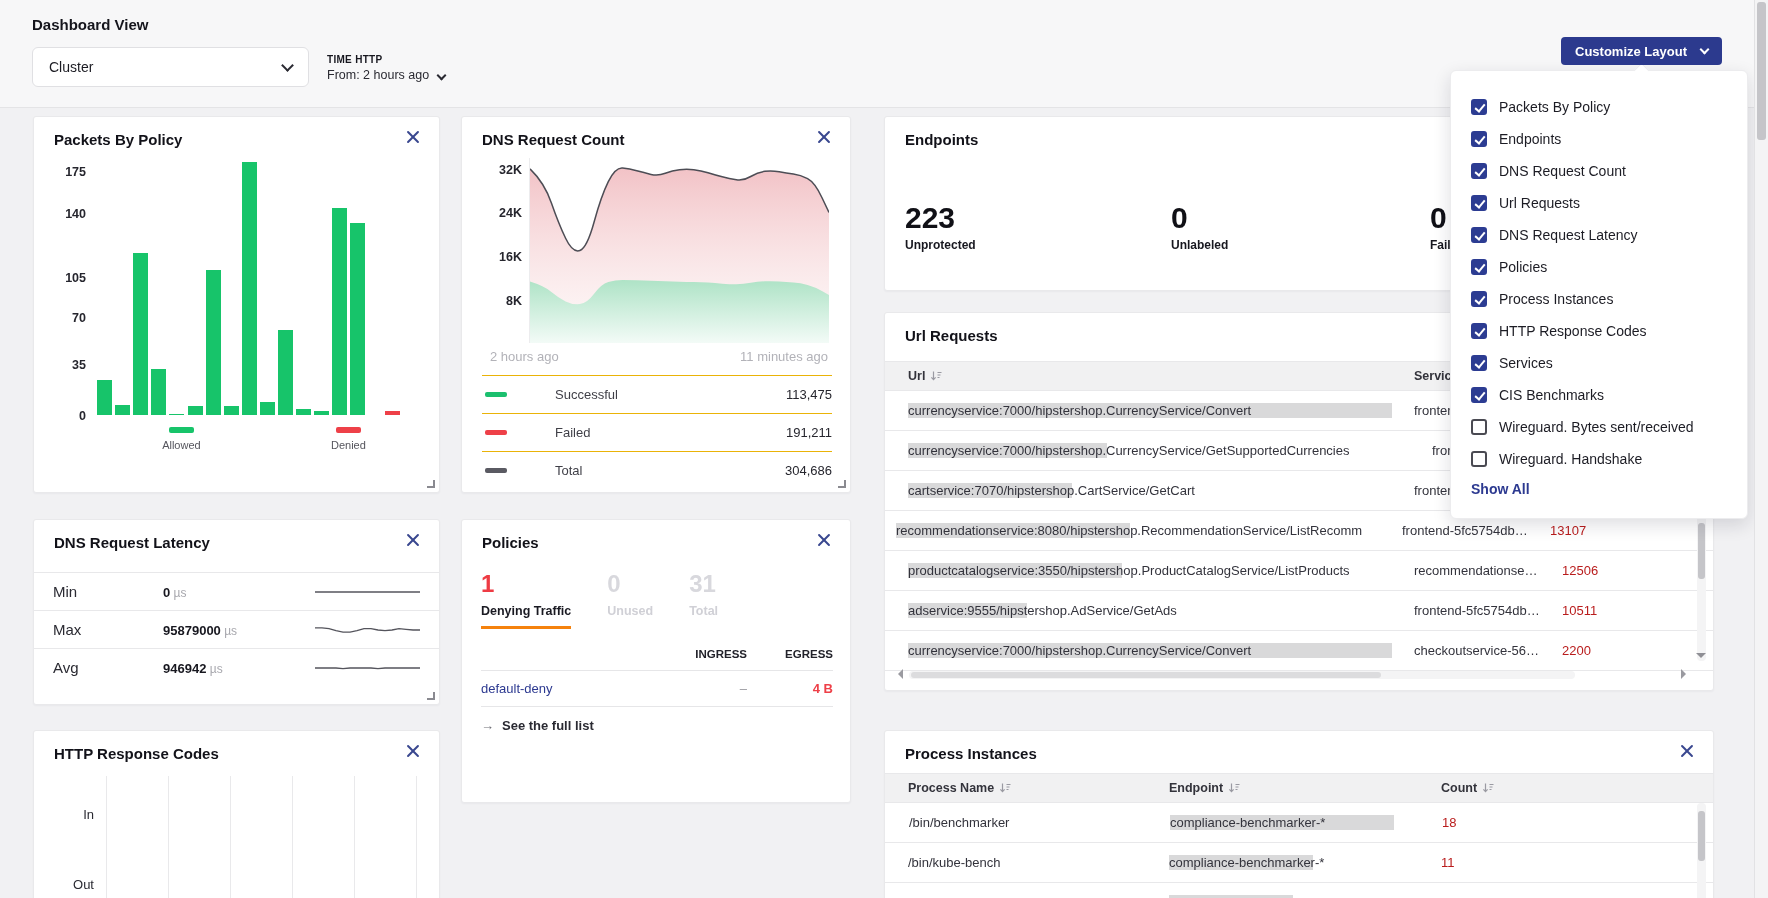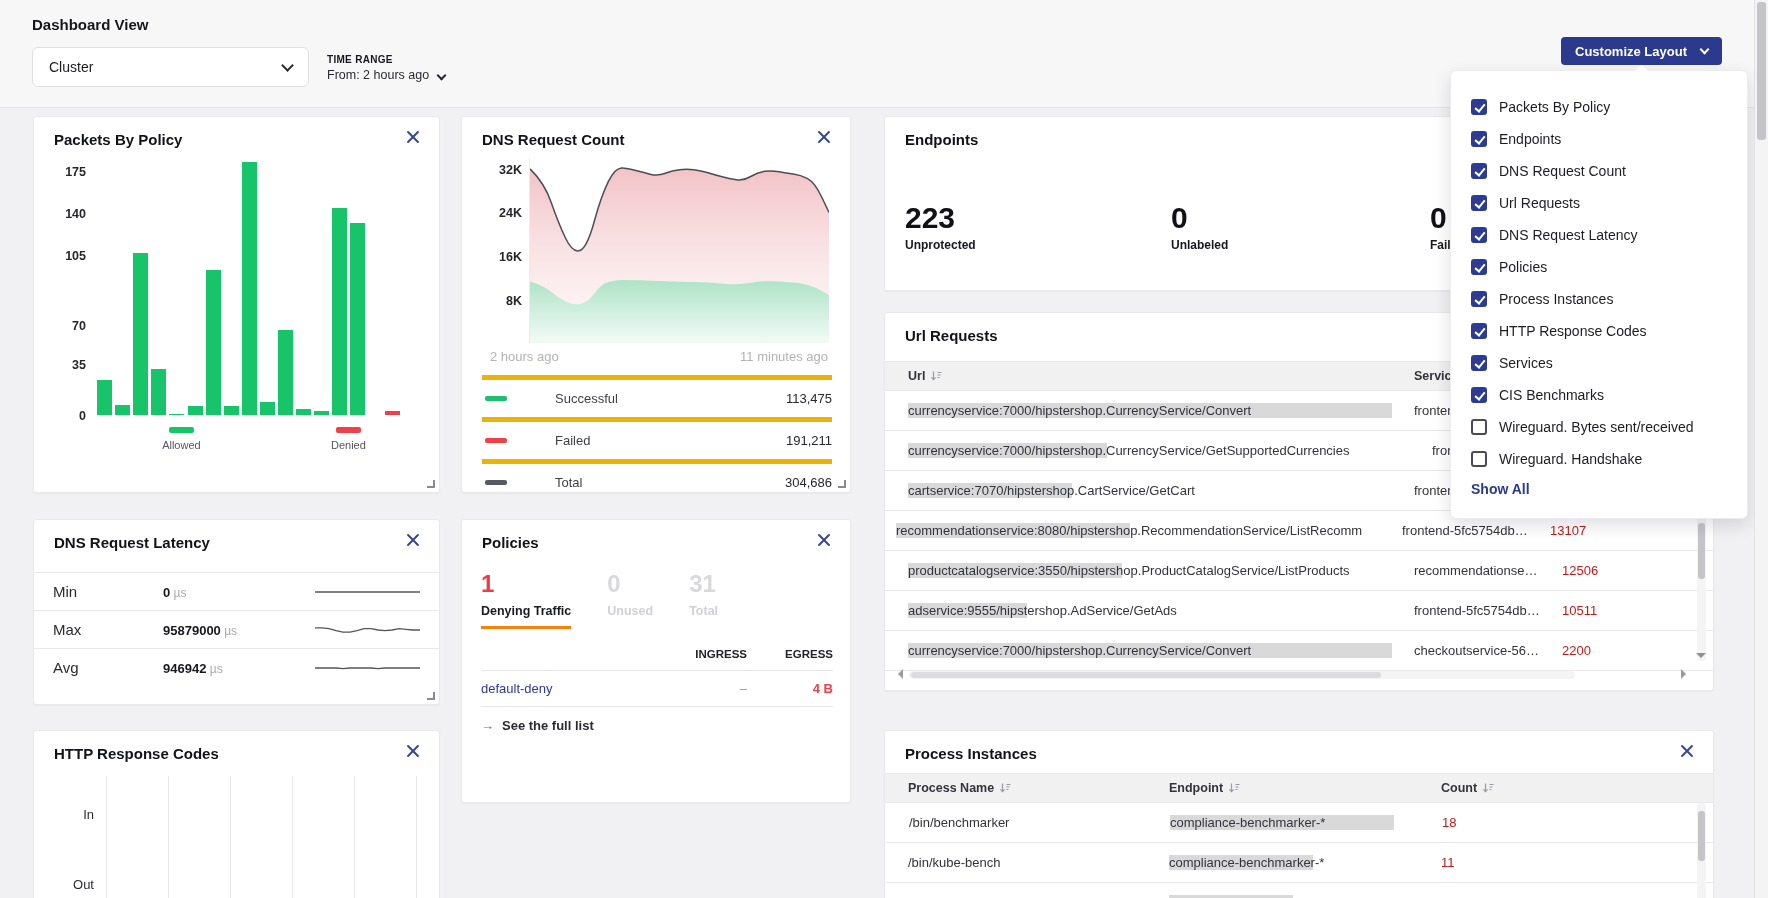--- a/index.html
+++ b/index.html
@@ -30,21 +30,21 @@
   .barplot{position:absolute;left:63px;top:45px;width:334px;height:253px;}
   .bar{position:absolute;bottom:0;width:15px;}
   .pkt-legend{position:absolute;left:63px;top:310px;width:334px;display:flex;justify-content:space-around;}
   .pleg{display:flex;flex-direction:column;align-items:center;gap:6px;}
   .swatch{width:25px;height:6px;border-radius:2px;}
   .pleg-label{font-size:11px;color:#55555d;}
   
   .areaplot{position:absolute;left:67px;top:41px;width:299px;height:185px;border-left:1px solid #ececee;}
   .xlabels{position:absolute;left:28px;top:232px;width:338px;display:flex;justify-content:space-between;font-size:13px;color:#b2b2b8;}
   .dns-legend{position:absolute;left:20px;top:258px;width:350px;}
-  .dleg-row{display:flex;align-items:center;height:37px;border-top:5px solid #eab308;}
+  .dleg-row{display:flex;align-items:center;height:37px;border-top:1px solid #eab308;}
   .dswatch{width:22px;height:5px;border-radius:2px;margin-left:3px;}
   .dleg-label{font-size:13px;color:#3f3f47;margin-left:48px;}
   .dleg-val{margin-left:auto;font-size:13px;color:#26262e;}
   
   .stat{position:absolute;top:86px;}
   .stat-num{font-size:30px;font-weight:800;color:#101016;line-height:1;}
   .stat-lab{font-size:12px;font-weight:700;color:#17171f;margin-top:5px;}
   
   .thead{position:absolute;left:0;width:100%;background:#f1f1f2;border-top:1px solid #e8e8ea;border-bottom:1px solid #e8e8ea;
      display:grid;align-items:center;font-size:12.5px;font-weight:700;color:#33333b;box-sizing:border-box;}
@@ -109,40 +109,40 @@
 
 <div class="hdr-band"></div>
 <div class="page-title">Dashboard View</div>
 
 <div class="view-select">
   <span>Cluster</span>
   <span class="chev"></span>
 </div>
 
 <div class="time-range">
-  <div class="tr-label">TIME RANGE</div>
+  <div class="tr-label">TIME HTTP</div>
   <div class="tr-from">
     <span>From: 2 hours ago</span>
     <span class="chev sm"></span>
   </div>
 </div>
 
 <div class="btn-customize">
   <span>Customize Layout</span>
   <span class="chev sm white"></span>
 </div>
 
 <div class="card" style="left:33px;top:116px;width:407px;height:377px;">
   <div class="card-title">Packets By Policy</div>
   <span class="close-x"></span>
   <div class="yaxis" style="left:0;top:45px;width:52px;height:253px;">
       <span class="ytick" style="bottom: -8px;">0</span>
       <span class="ytick" style="bottom: 42.6px;">35</span>
-      <span class="ytick" style="bottom: 82px; margin-left: 12px;">70</span>
-      <span class="ytick" style="bottom: 152px; text-align: center;">105</span>
+      <span class="ytick" style="bottom: 90px; margin-left: 12px;">70</span>
+      <span class="ytick" style="bottom: 130px; text-align: center;">105</span>
       <span class="ytick" style="bottom: 194.4px;">140</span>
       <span class="ytick" style="bottom: 236px;">175</span>
     </div>
   <div class="barplot">
       <div class="bar" style="left: 0px; height: 34.7px; background: rgb(23, 196, 106);"></div>
       <div class="bar" style="left: 18.1px; height: 10.1px; background: rgb(23, 196, 106);"></div>
       <div class="bar" style="left: 36.2px; height: 161.9px; background: rgb(23, 196, 106);"></div>
       <div class="bar" style="left: 54.3px; height: 46.3px; background: rgb(23, 196, 106);"></div>
       <div class="bar" style="left: 72.4px; height: 1.4px; background: rgb(23, 196, 106);"></div>
       <div class="bar" style="left: 90.5px; height: 8.7px; background: rgb(23, 196, 106);"></div>

